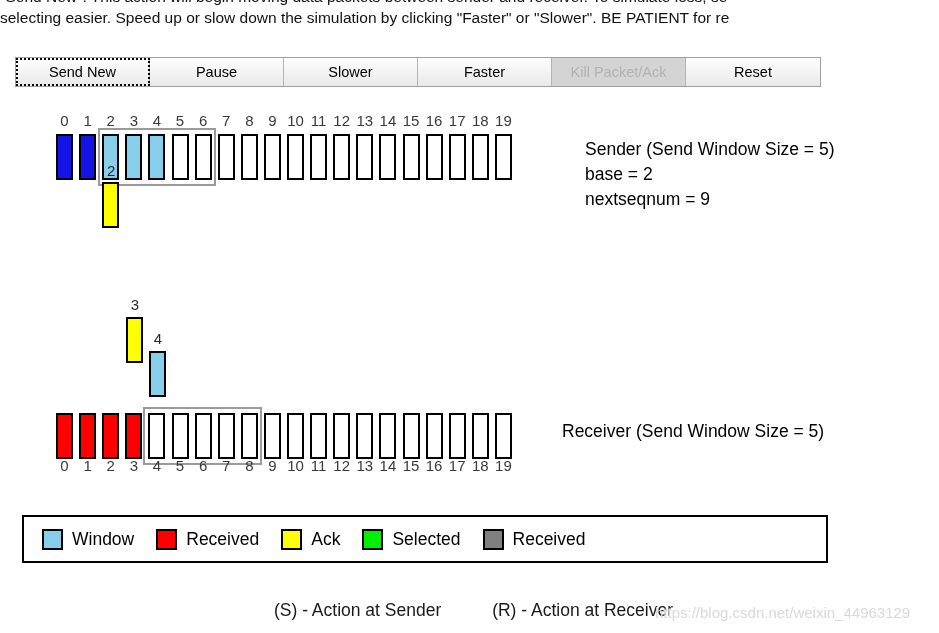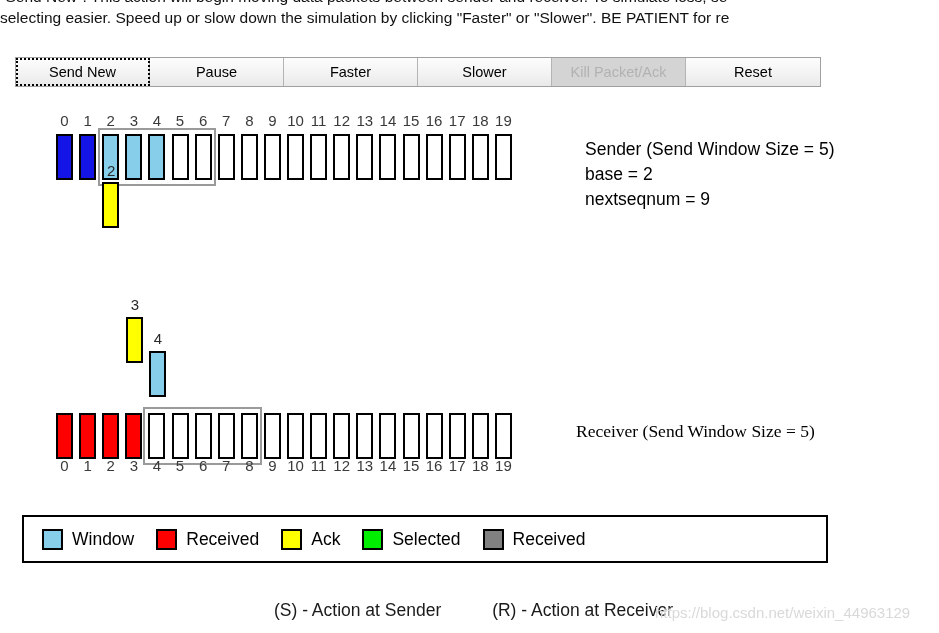--- a/index.html
+++ b/index.html
@@ -215,24 +215,24 @@
 </div>
 
 <div id="toolbar">
     <div class="tbtn focused">
       <span>Send New</span>
     </div>
     <div class="tbtn">
       <span>Pause</span>
     </div>
     <div class="tbtn">
+      <span>Slower</span>
+    </div>
+    <div class="tbtn">
       <span>Faster</span>
-    </div>
-    <div class="tbtn">
-      <span>Slower</span>
     </div>
     <div class="tbtn disabled">
       <span>Kill Packet/Ack</span>
     </div>
     <div class="tbtn">
       <span>Reset</span>
     </div>
   </div>
 
 <div id="sim">
@@ -331,21 +331,21 @@
       <div class="slot empty" style="left: 471.8px; top: 413px;"></div>
       <div class="idx" style="left: 469.3px; top: 457px;">18</div>
       <div class="slot empty" style="left: 494.9px; top: 413px;"></div>
       <div class="idx" style="left: 492.4px; top: 457px;">19</div>
     </div>
 
   <div class="side-caption title" style="left:585px; top:139px;">Sender (Send Window Size = 5)</div>
   <div class="side-caption var" style="left:585px; top:164px;">base = 2</div>
   <div class="side-caption var" style="left:585px; top:189px;">nextseqnum = 9</div>
 
-  <div class="side-caption title" style="left:576px; top:421px;font-family:Liberation Serif, serif;">Receiver (Send Window Size = 5)</div>
+  <div class="side-caption title" style="left:562px; top:421px;">Receiver (Send Window Size = 5)</div>
 </div>
 
 <div id="legend">
     <div class="legend-item">
       <span class="legend-swatch" style="background: rgb(135, 206, 235);"></span>
       <span class="legend-label">Window</span>
     </div>
     <div class="legend-item">
       <span class="legend-swatch" style="background: rgb(255, 0, 0);"></span>
       <span class="legend-label">Received</span>

